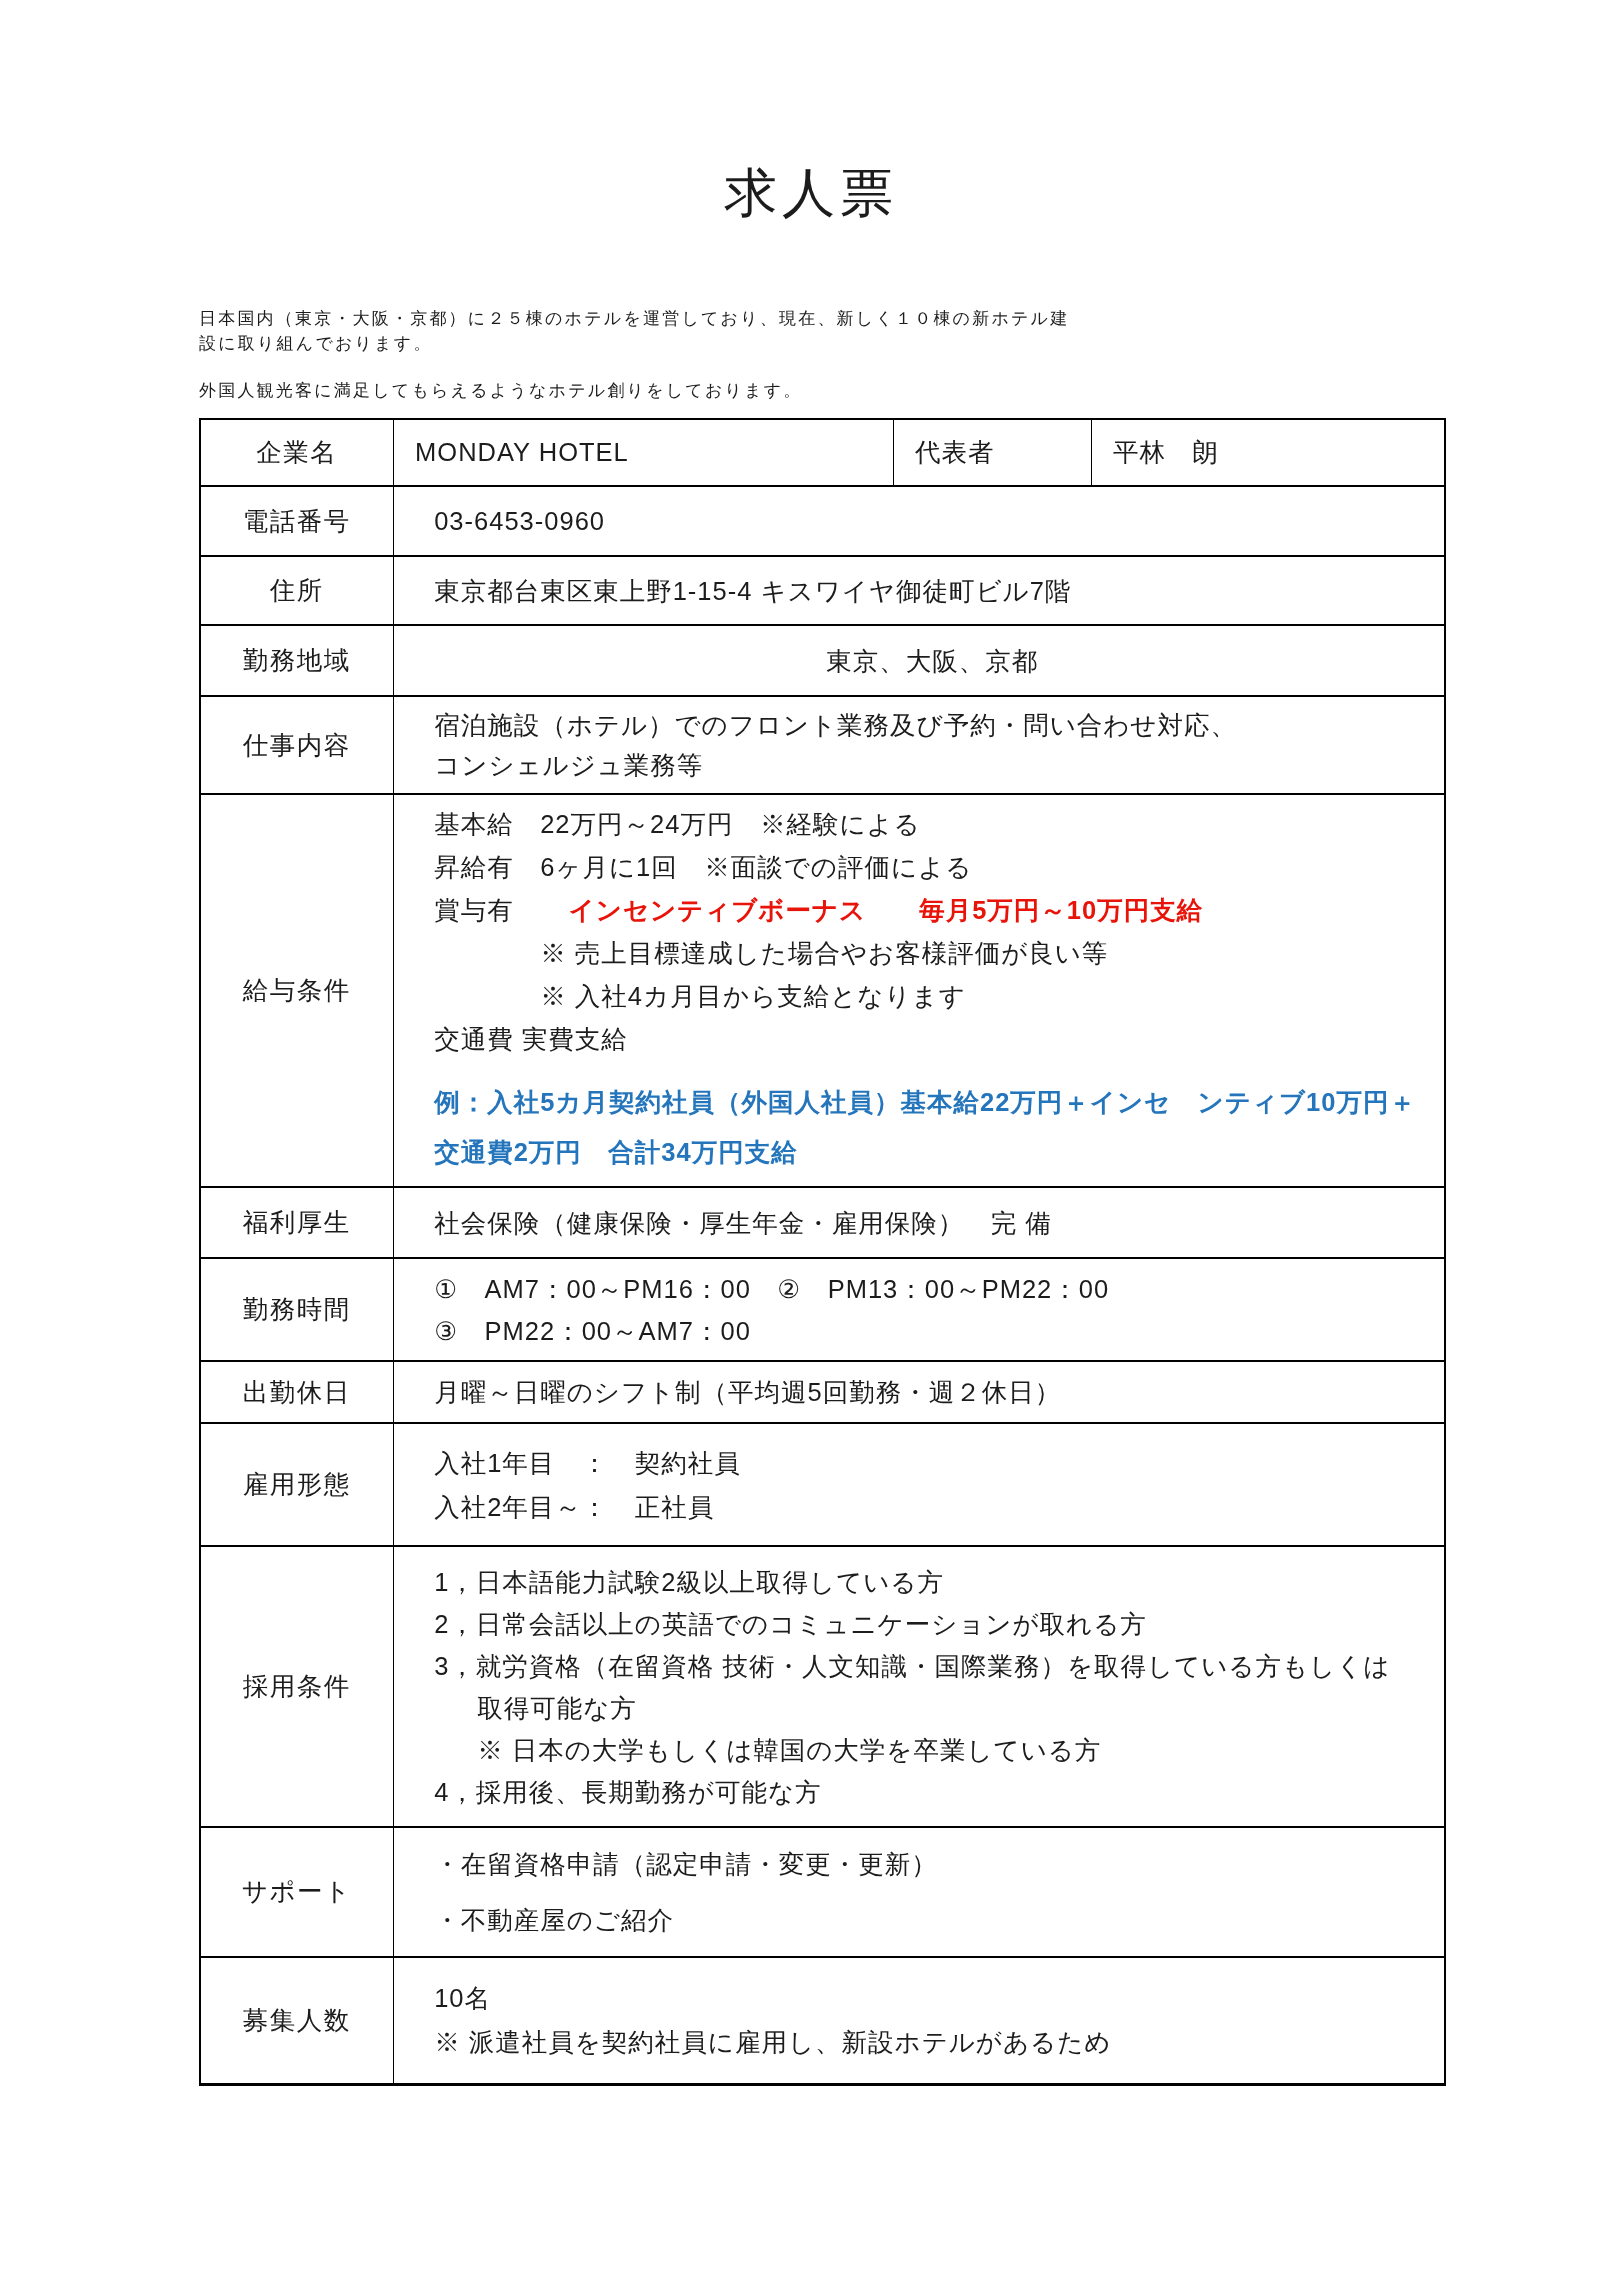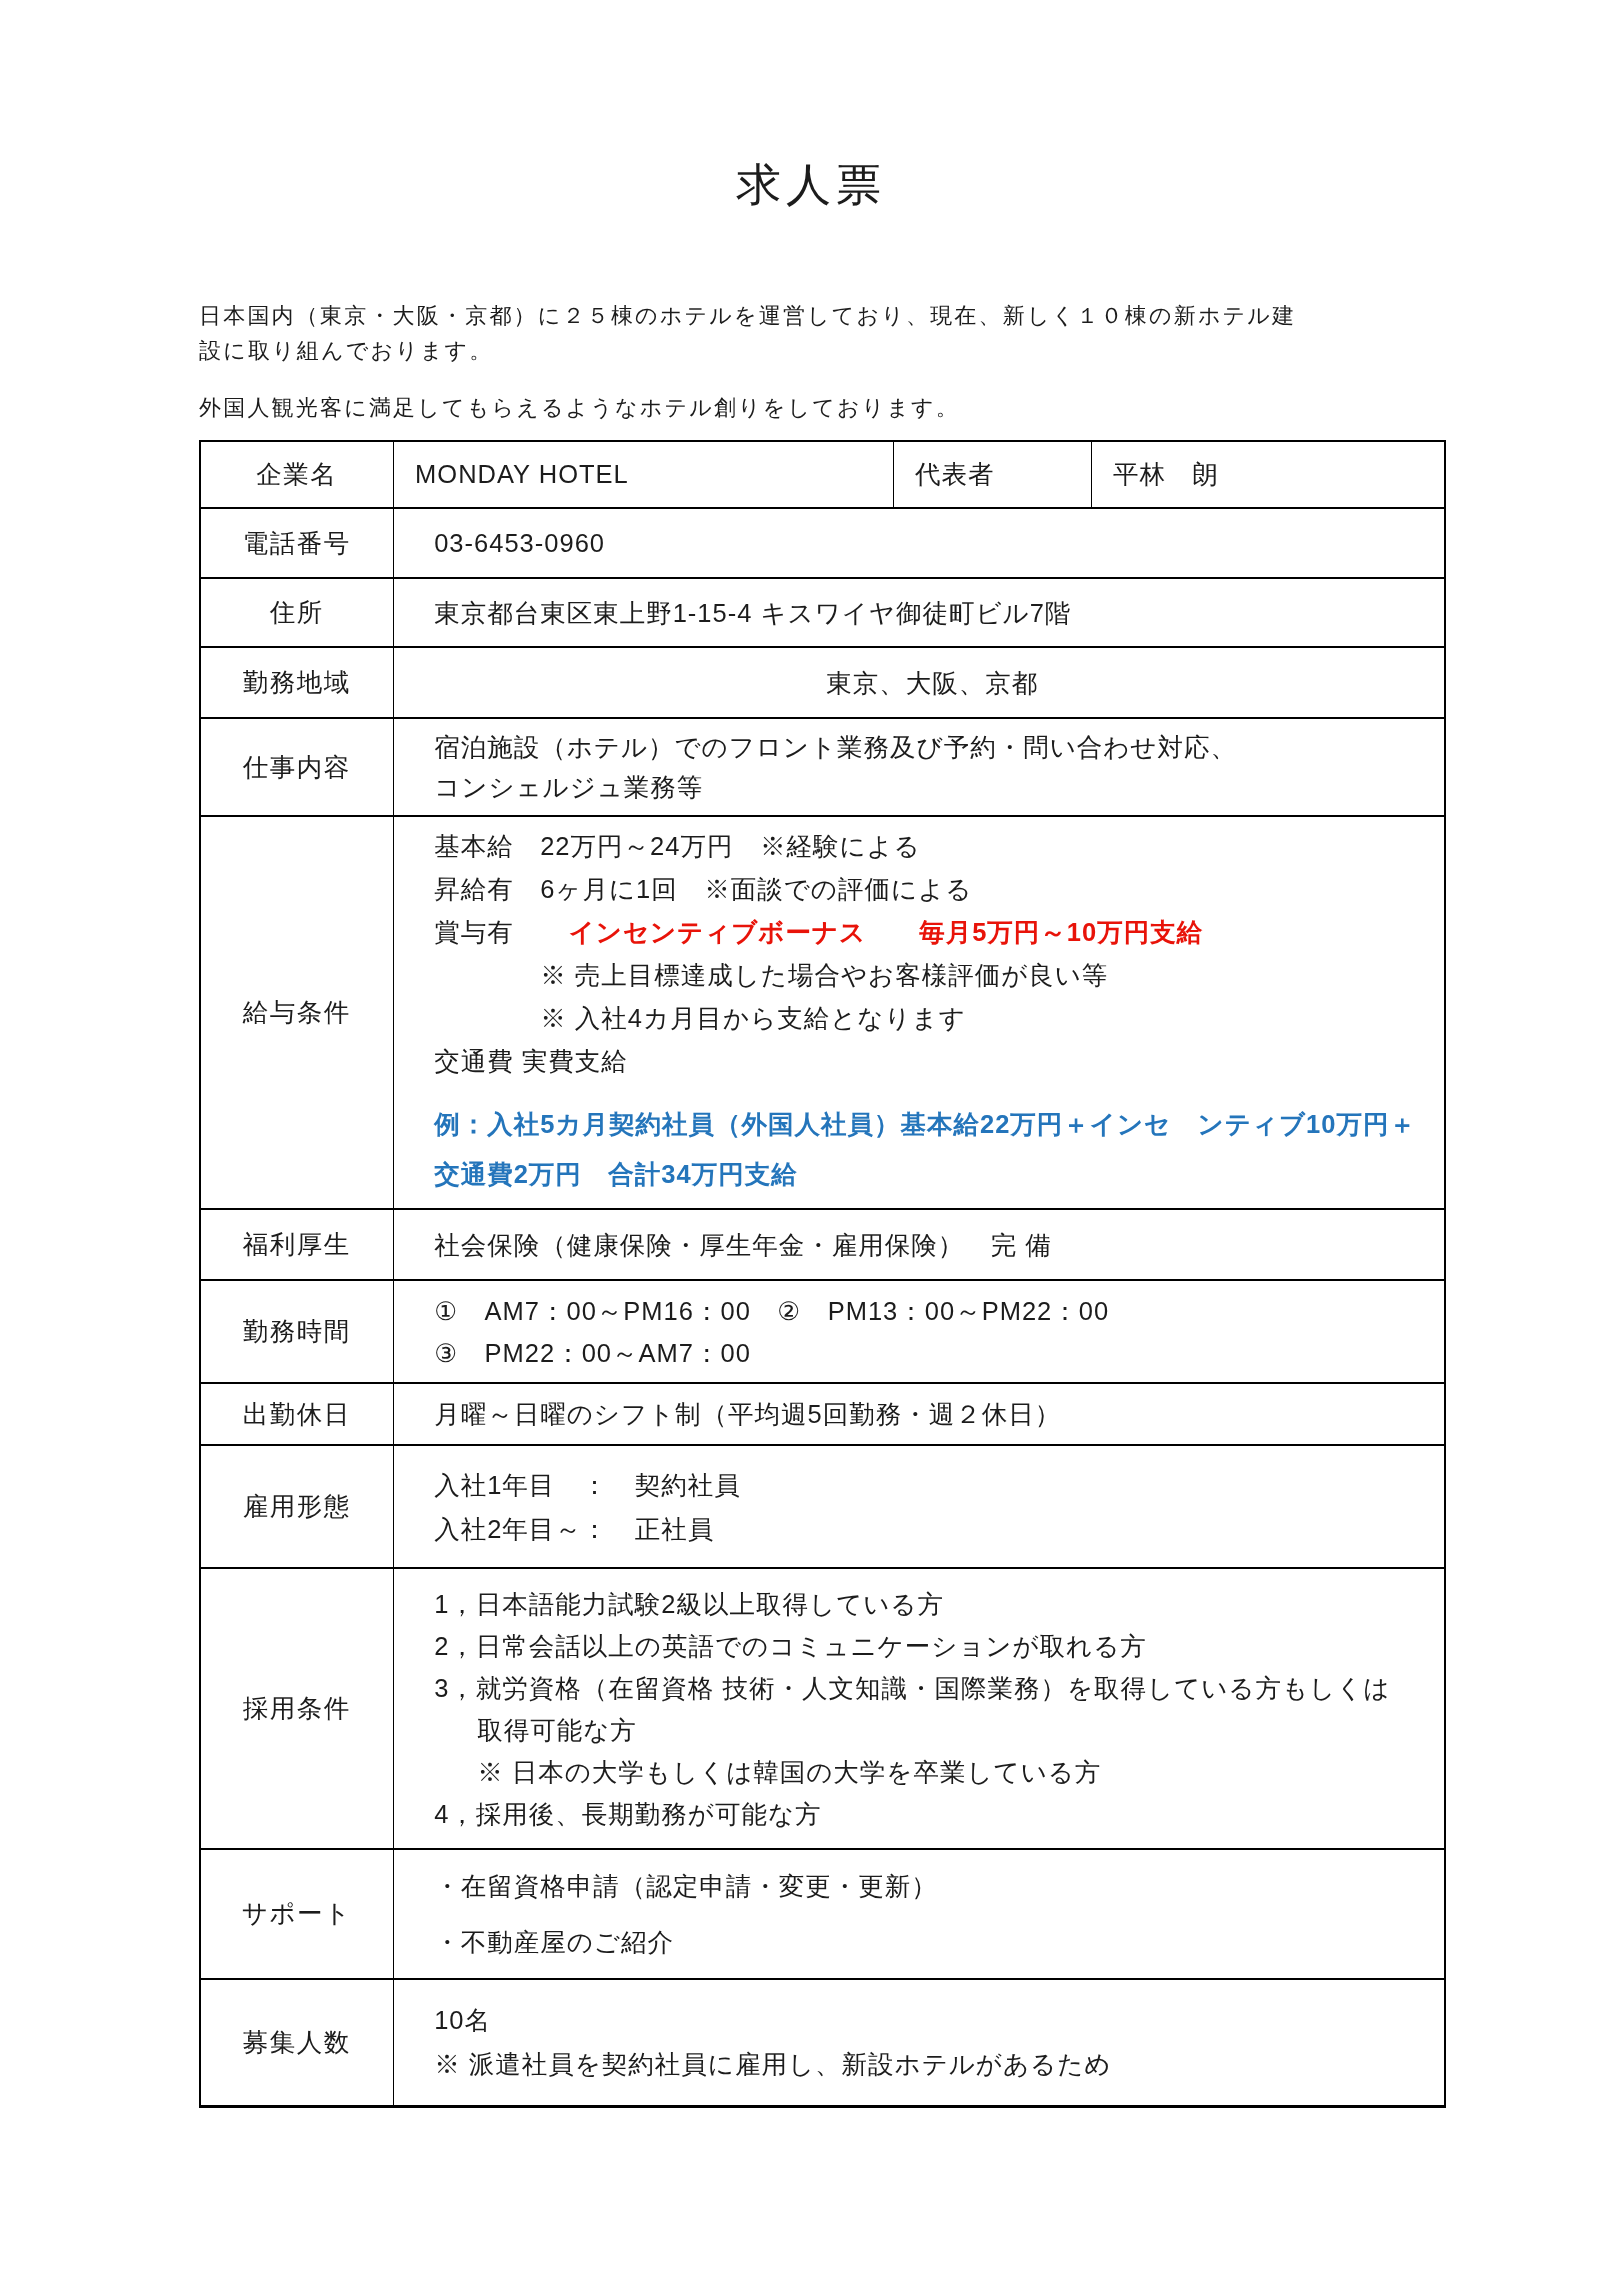--- a/index.html
+++ b/index.html
@@ -6,34 +6,34 @@
   .page{
     position:relative;
     width:1622px;
     height:2293px;
     background:#ffffff;
     color:#1c1c1c;
     font-family:"Liberation Sans", sans-serif;
     overflow:hidden;
   }
   .doc-title{
-    margin:0;
+    margin:8px;
     padding-top:161px;
     line-height:49px;
     text-align:center;
     font-family:"Liberation Serif", serif;
-    font-size:45px;
+    font-size:53px;
     font-weight:500;
     letter-spacing:4.9px;
   }
   .intro{
     width:1247px;
     margin:0 0 0 199px;
-    font-size:22px;
-    line-height:35px;
+    font-size:17px;
+    line-height:25px;
     letter-spacing:2.2px;
     white-space:pre-line;
   }
   .intro.first{margin-top:88px;}
   .intro.second{margin-top:21.6px;}
   table.job-table{
     border-collapse:collapse;
     table-layout:fixed;
     width:1245px;
     margin:15.7px 0 0 199px;

